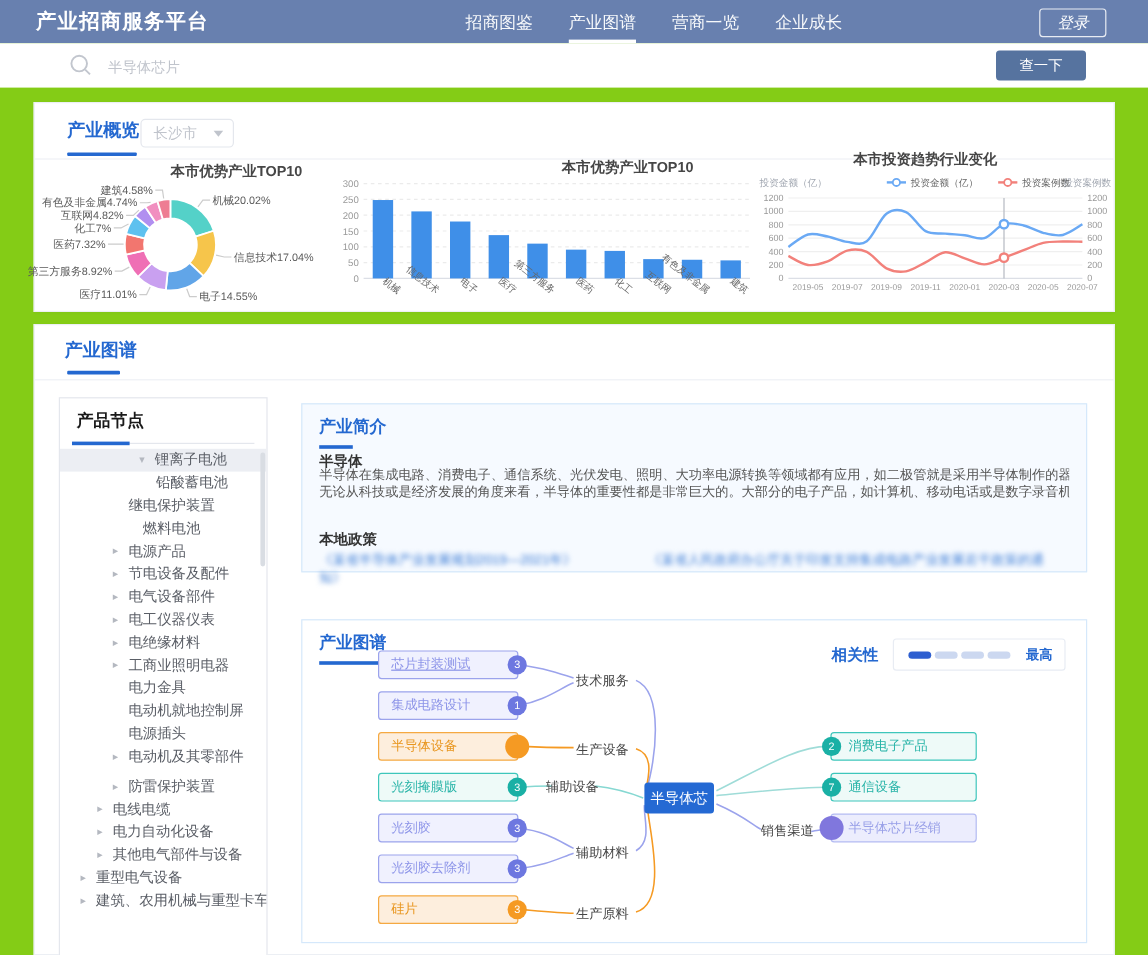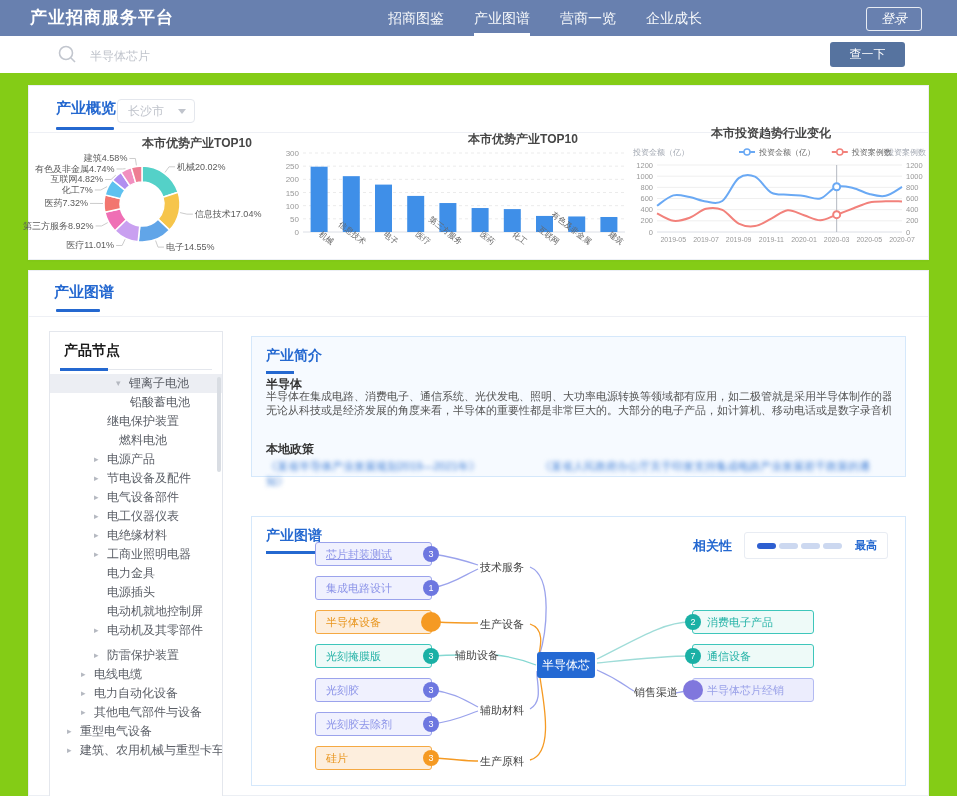--- a/index.html
+++ b/index.html
@@ -268,24 +268,24 @@
             <span style="position: absolute; left: 57px;">电绝缘材料</span>
           </div>
           <div class="tree-row">
             <span class="tree-arrow" style="left: 44px;">▸</span>
             <span style="position: absolute; left: 57px;">工商业照明电器</span>
           </div>
           <div class="tree-row">
             <span style="position: absolute; left: 57px;">电力金具</span>
           </div>
           <div class="tree-row">
+            <span style="position: absolute; left: 57px;">电动机就地控制屏</span>
+          </div>
+          <div class="tree-row">
             <span style="position: absolute; left: 57px;">电源插头</span>
-          </div>
-          <div class="tree-row">
-            <span style="position: absolute; left: 57px;">电动机就地控制屏</span>
           </div>
           <div class="tree-row">
             <span class="tree-arrow" style="left: 44px;">▸</span>
             <span style="position: absolute; left: 57px;">电动机及其零部件</span>
           </div>
           <div class="tree-row" style="margin-top: 6px;">
             <span class="tree-arrow" style="left: 44px;">▸</span>
             <span style="position: absolute; left: 57px;">防雷保护装置</span>
           </div>
           <div class="tree-row">

